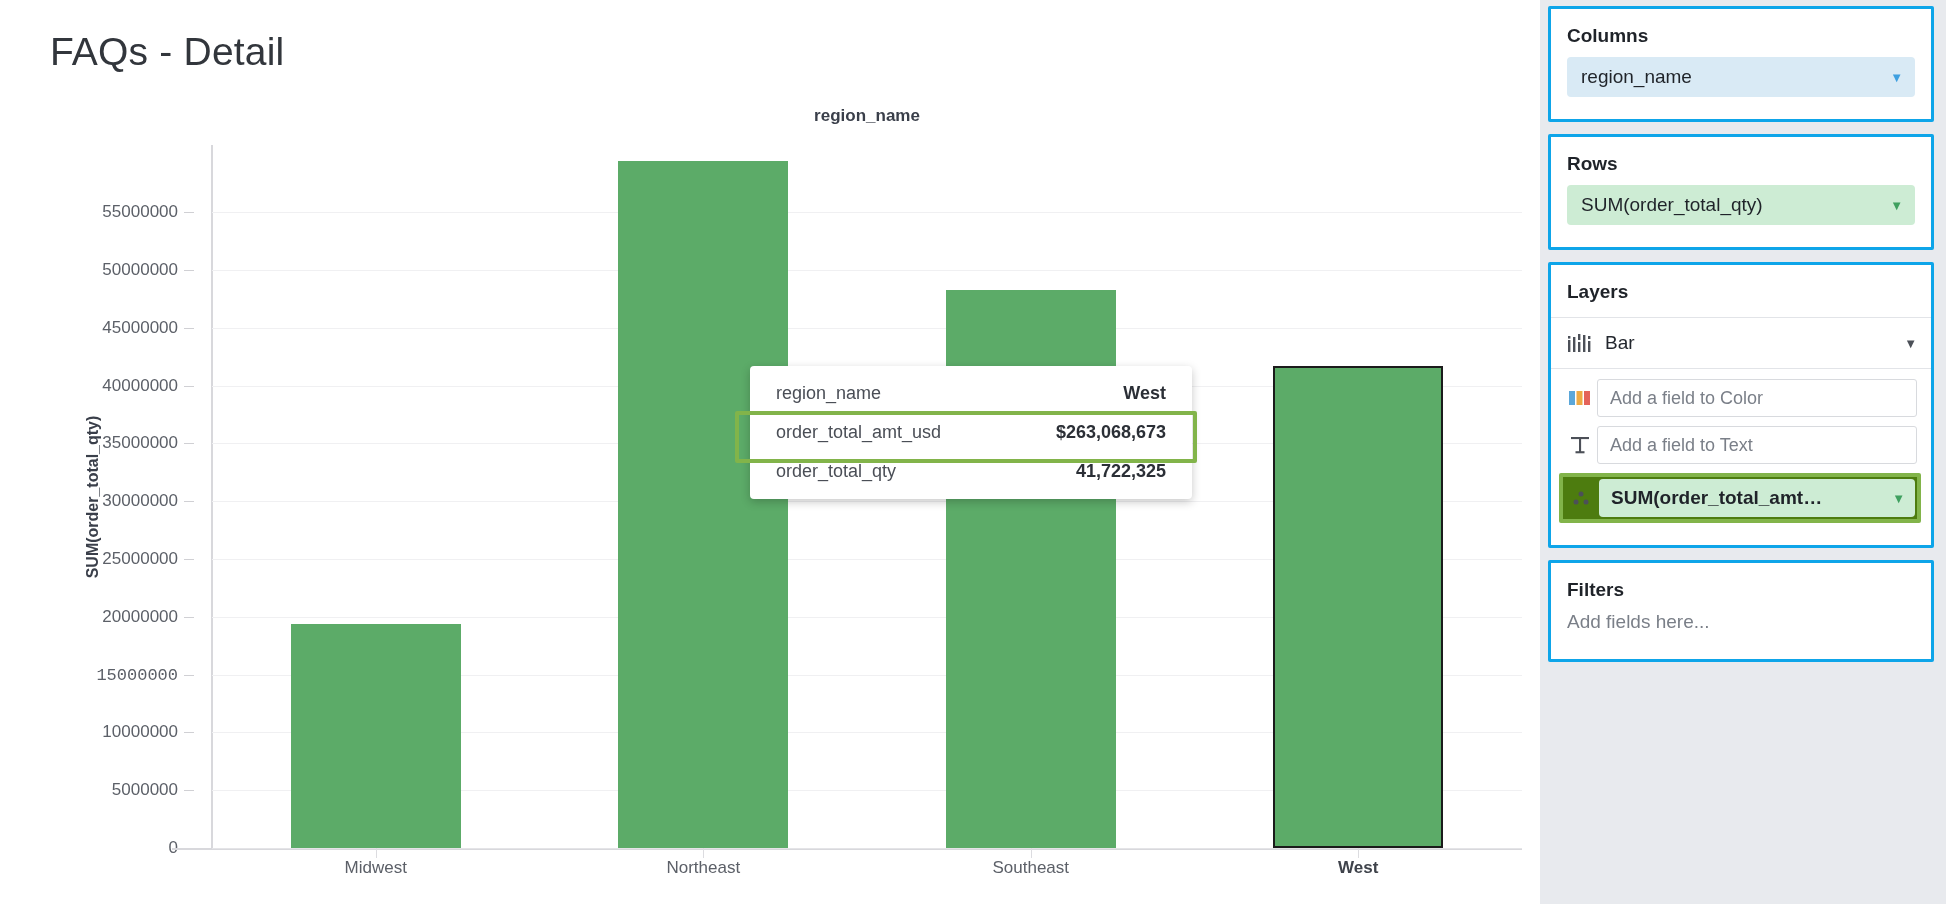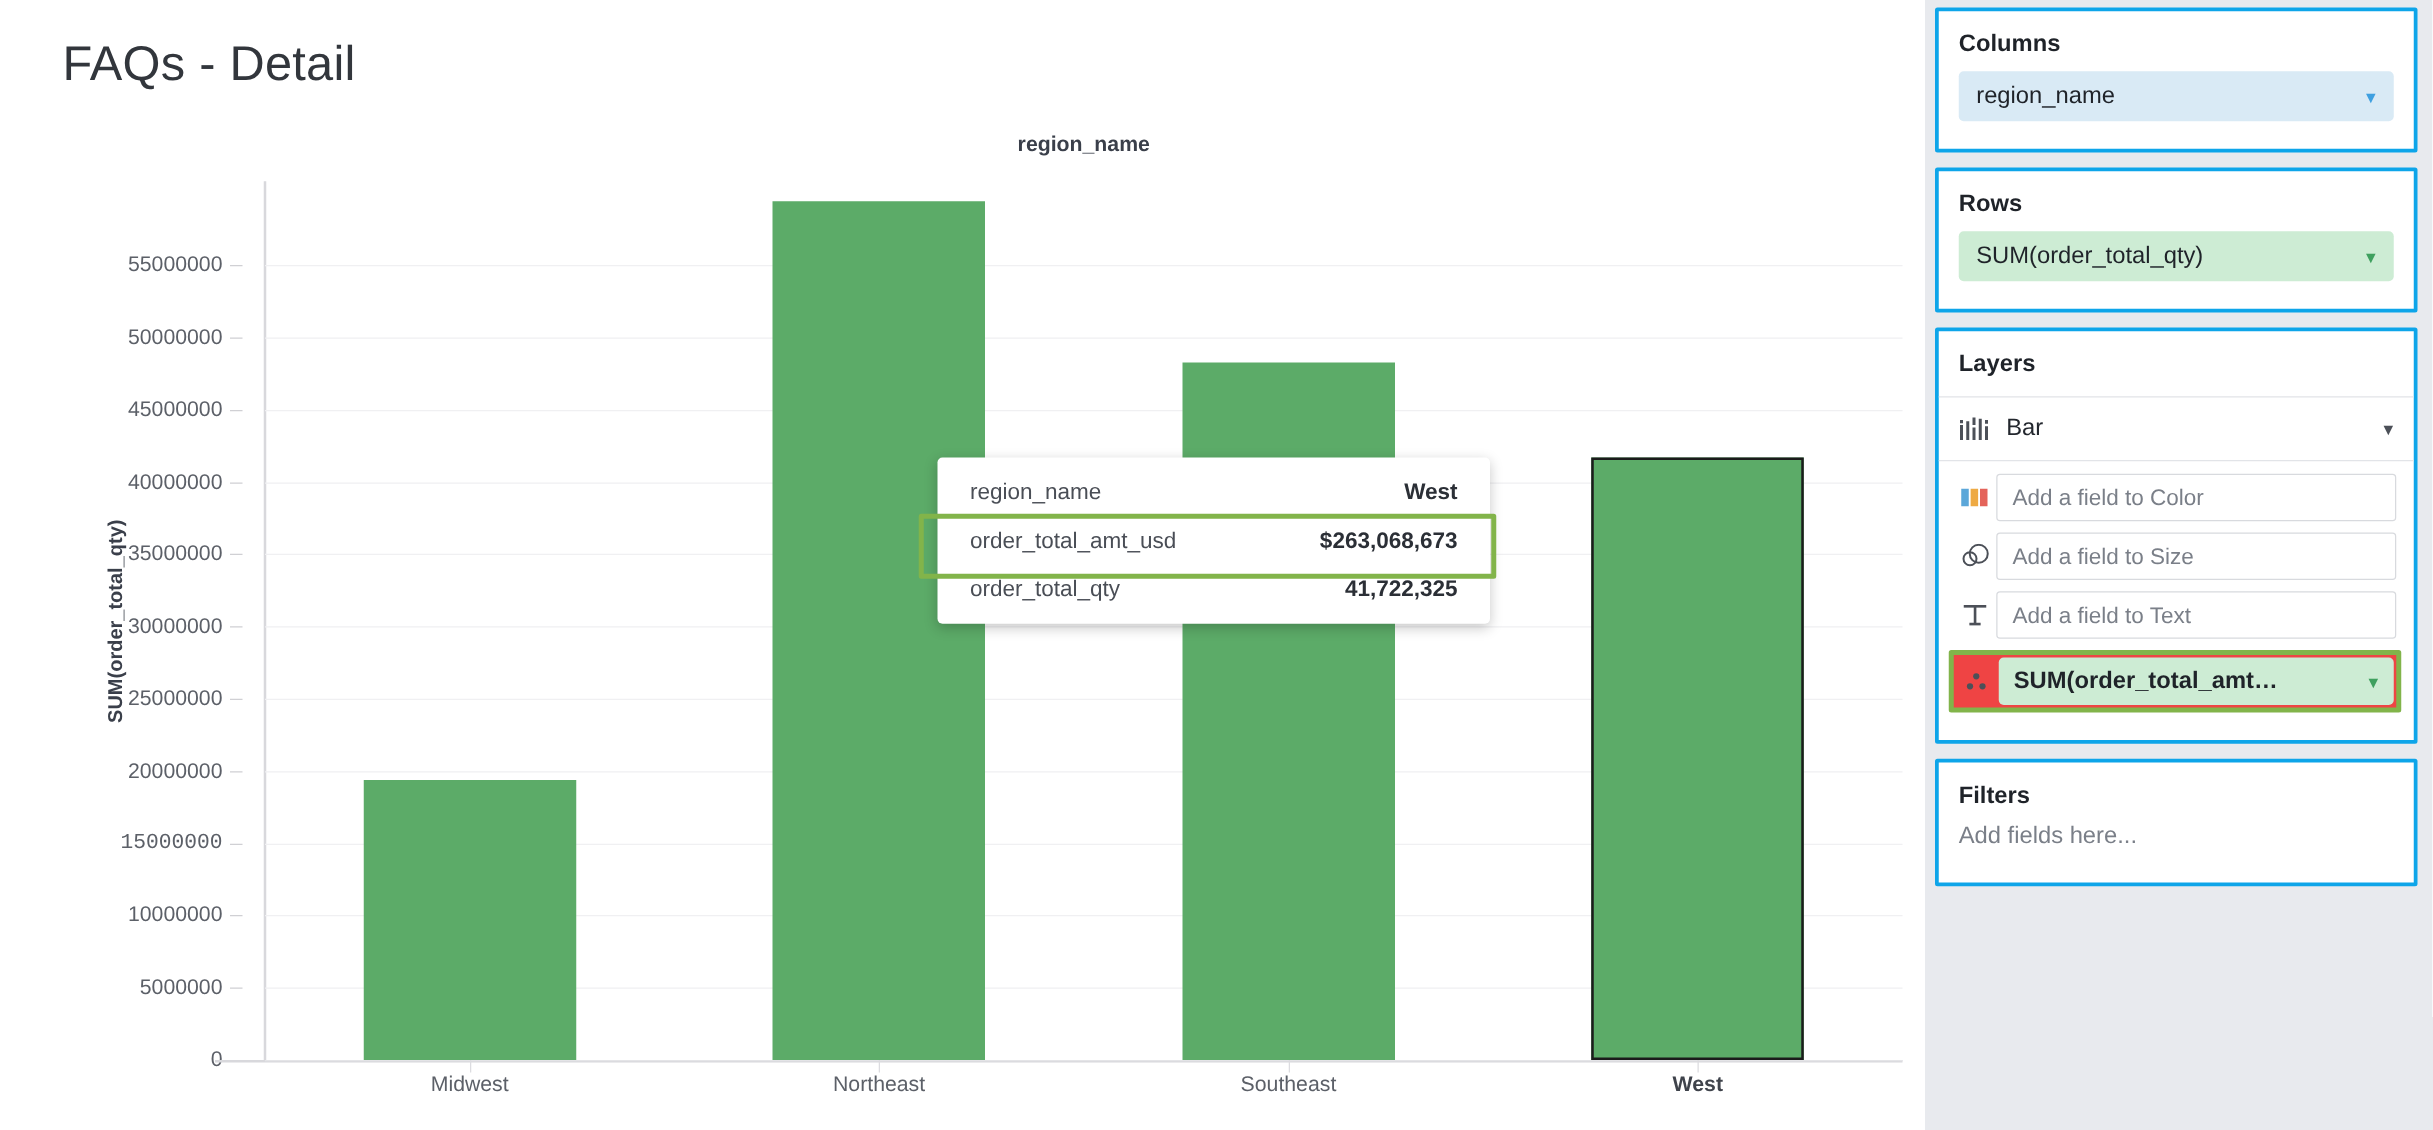--- a/index.html
+++ b/index.html
@@ -201,21 +201,21 @@
     font-size: 19px; font-weight: bold; color: #1f2329;
     cursor: pointer;
   }
   .enc-pill .caret { color: #3fa05f; font-size: 13px; }
 
   .detail-highlight {
     border: 4px solid #82b44a;
     border-radius: 2px;
     margin: 0 -4px 10px -4px;
     padding: 2px;
-    background: #ef4444;
+    background: #4d7c0f;
   }
   .detail-highlight .enc-row { margin-bottom: 0; }
 
   .filters-card { }
   .filters-placeholder {
     font-size: 19px; color: #7a7f88;
     padding: 0 16px 26px 16px;
   }
 
   svg { display: block; }
@@ -359,29 +359,20 @@
           <span class="enc-icon">
             <svg width="26" height="20" viewBox="0 0 26 20">
               <rect x="2" y="3" width="6" height="14" fill="#5ba7d9"></rect>
               <rect x="9.5" y="3" width="6" height="14" fill="#eeaa44"></rect>
               <rect x="17" y="3" width="6" height="14" fill="#e4635a"></rect>
             </svg>
           </span>
           <div class="enc-field">Add a field to Color</div>
         </div>
 
-        <div class="enc-row">
-          <span class="enc-icon">
-            <svg width="26" height="20" viewBox="0 0 26 20">
-              <circle cx="9" cy="12" r="5.2" fill="none" stroke="#4c5058" stroke-width="1.6"></circle>
-              <circle cx="16" cy="8" r="7.2" fill="none" stroke="#4c5058" stroke-width="1.6"></circle>
-            </svg>
-          </span>
-          <div class="enc-field">Add a field to Size</div>
-        </div>
 
         <div class="enc-row">
           <span class="enc-icon">
             <svg width="26" height="22" viewBox="0 0 26 22">
               <rect x="4" y="3" width="18" height="2.1" fill="#4c5058"></rect>
               <rect x="12" y="3" width="2.1" height="16" fill="#4c5058"></rect>
               <rect x="8.5" y="17.2" width="9" height="2.1" fill="#4c5058"></rect>
             </svg>
           </span>
           <div class="enc-field">Add a field to Text</div>

